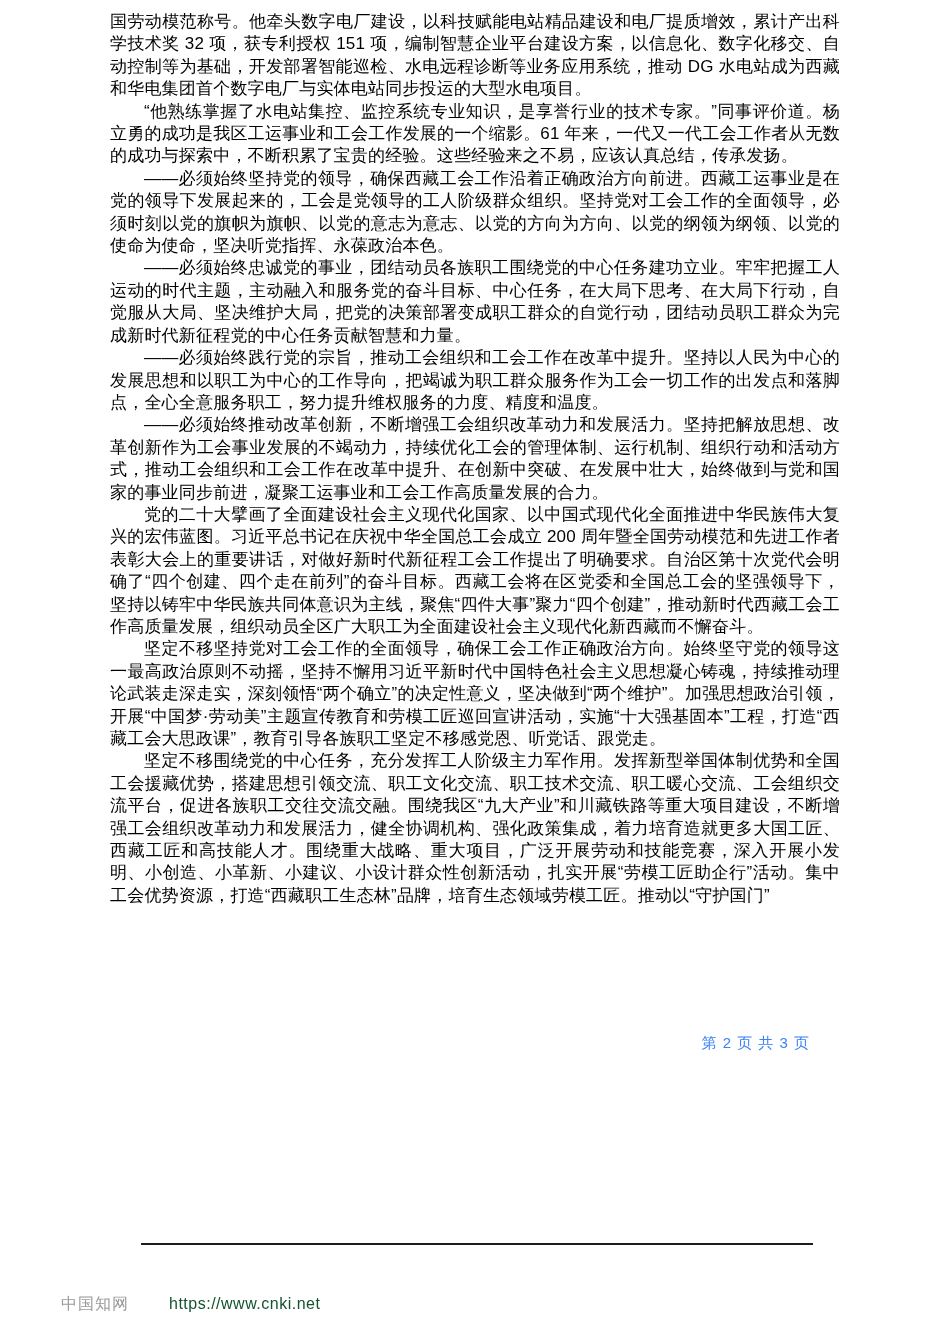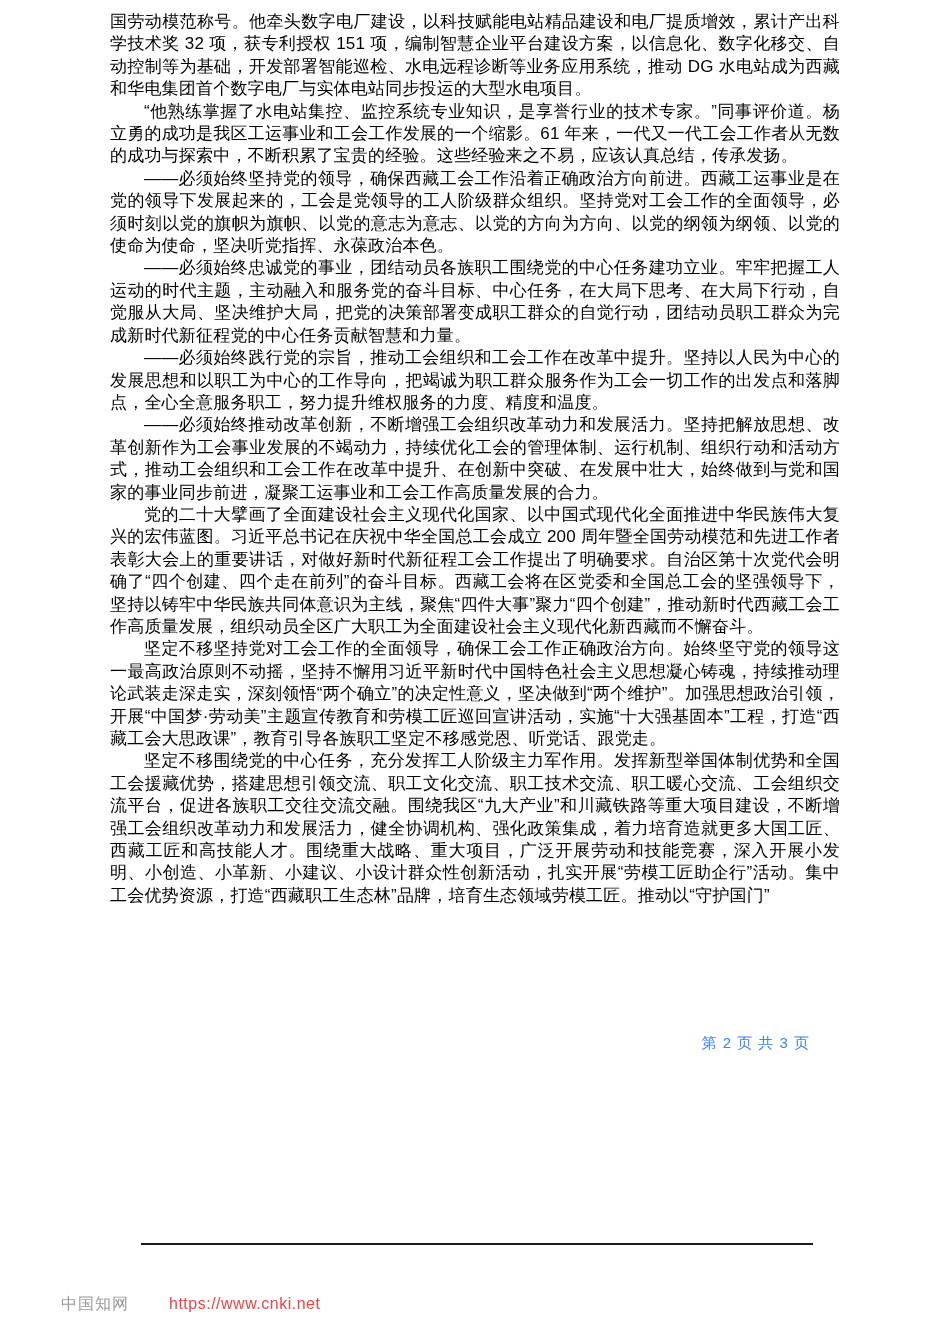--- a/index.html
+++ b/index.html
@@ -63,21 +63,21 @@
     margin-left: 28px;
   }
   .watermark .brand {
     font-size: 16px;
     color: #999999;
     letter-spacing: 1px;
     font-weight: 500;
   }
   .watermark .url {
     font-size: 16px;
-    color: #ef4444;
+    color: #14532d;
     letter-spacing: 0.5px;
     text-align: right;
   }
 </style>
 </head>
 <body>
 
 <div class="page">
 
   <div class="doc-body">

